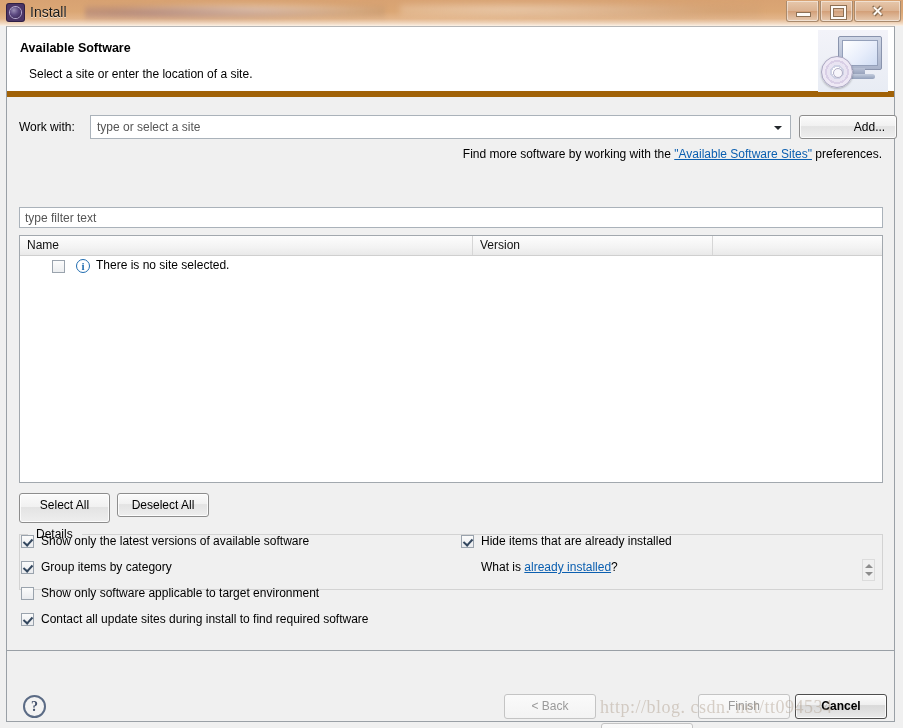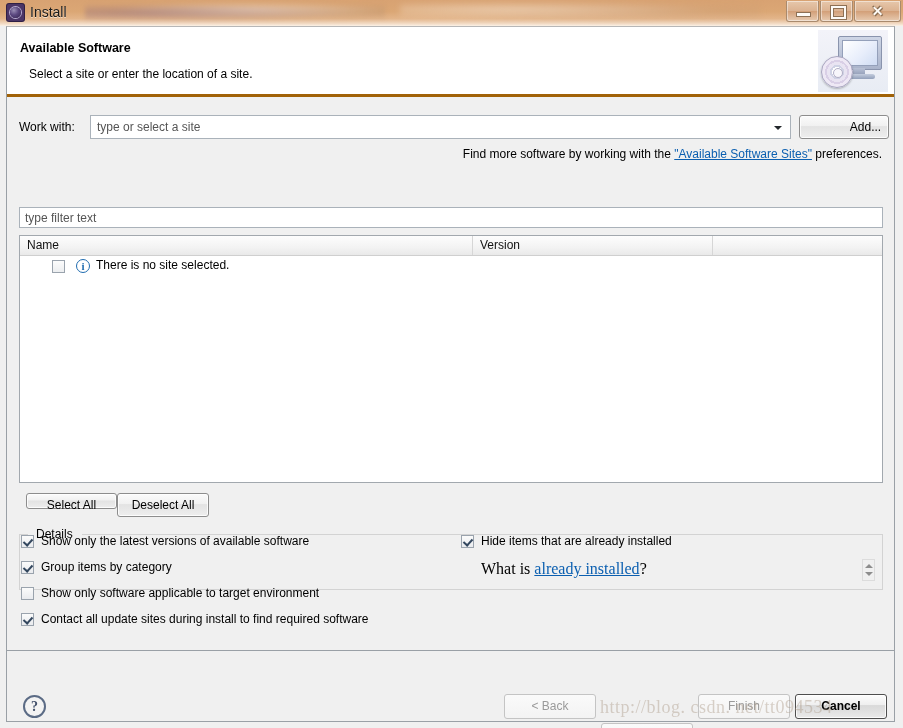--- a/index.html
+++ b/index.html
@@ -140,21 +140,21 @@
     box-sizing: border-box;
   }
 
   
   .header {
     position: absolute;
     left: 0; top: 0;
     width: 887px;
     height: 70px;
     background: #ffffff;
-    border-bottom: 3px solid #a16207;
+    border-bottom: 6px solid #a16207;
     box-sizing: border-box;
   }
   .header-title {
     position: absolute;
     left: 13px; top: 14px;
     font-size: 12.5px;
     font-weight: bold;
     color: #000;
   }
   .header-sub {
@@ -279,21 +279,21 @@
     box-shadow: none;
   }
   .btn.default {
     border: 1px solid #4e4e4e;
     background: linear-gradient(to bottom, #fdfdfd 0%, #efefef 42%, #d9d9d9 46%, #eaeaea 100%);
     font-weight: bold;
   }
   .btn-add {
     position: absolute;
     left: 792px; top: 0;
-    width: 90px; height: 24px;
+    width: 98px; height: 24px;
     line-height: 22px;
     padding-left: 43px;
   }
 
   .findline {
     position: absolute;
     right: 12px; top: 50px;
     font-size: 12px;
     white-space: nowrap;
   }
@@ -380,22 +380,22 @@
   }
   .row-label {
     position: absolute;
     left: 76px; top: 3px;
     font-size: 12px;
   }
 
   
   .btn-selectall {
     position: absolute;
-    left: 19px; top: 396px;
-    width: 91px; height: 16px;
+    left: 12px; top: 396px;
+    width: 91px; height: 30px;
     line-height: 22px;
   }
   .btn-deselectall {
     position: absolute;
     left: 110px; top: 396px;
     width: 92px; height: 24px;
     line-height: 22px;
   }
 
   
@@ -473,23 +473,22 @@
     border: solid #33475e;
     border-width: 0 2px 2px 0;
     transform: rotate(42deg);
   }
   .opt-label {
     position: absolute;
     left: 20px; top: 0;
   }
   .whatis {
     position: absolute;
-    font-size: 16px;
+    font-size: 12px;
     white-space: nowrap;
-    font-family: Liberation Serif, serif;
   }
 
   
   .sep {
     position: absolute;
     left: 0; top: 623px;
     width: 887px; height: 1px;
     background: #9aa0a6;
   }
   .footer {

